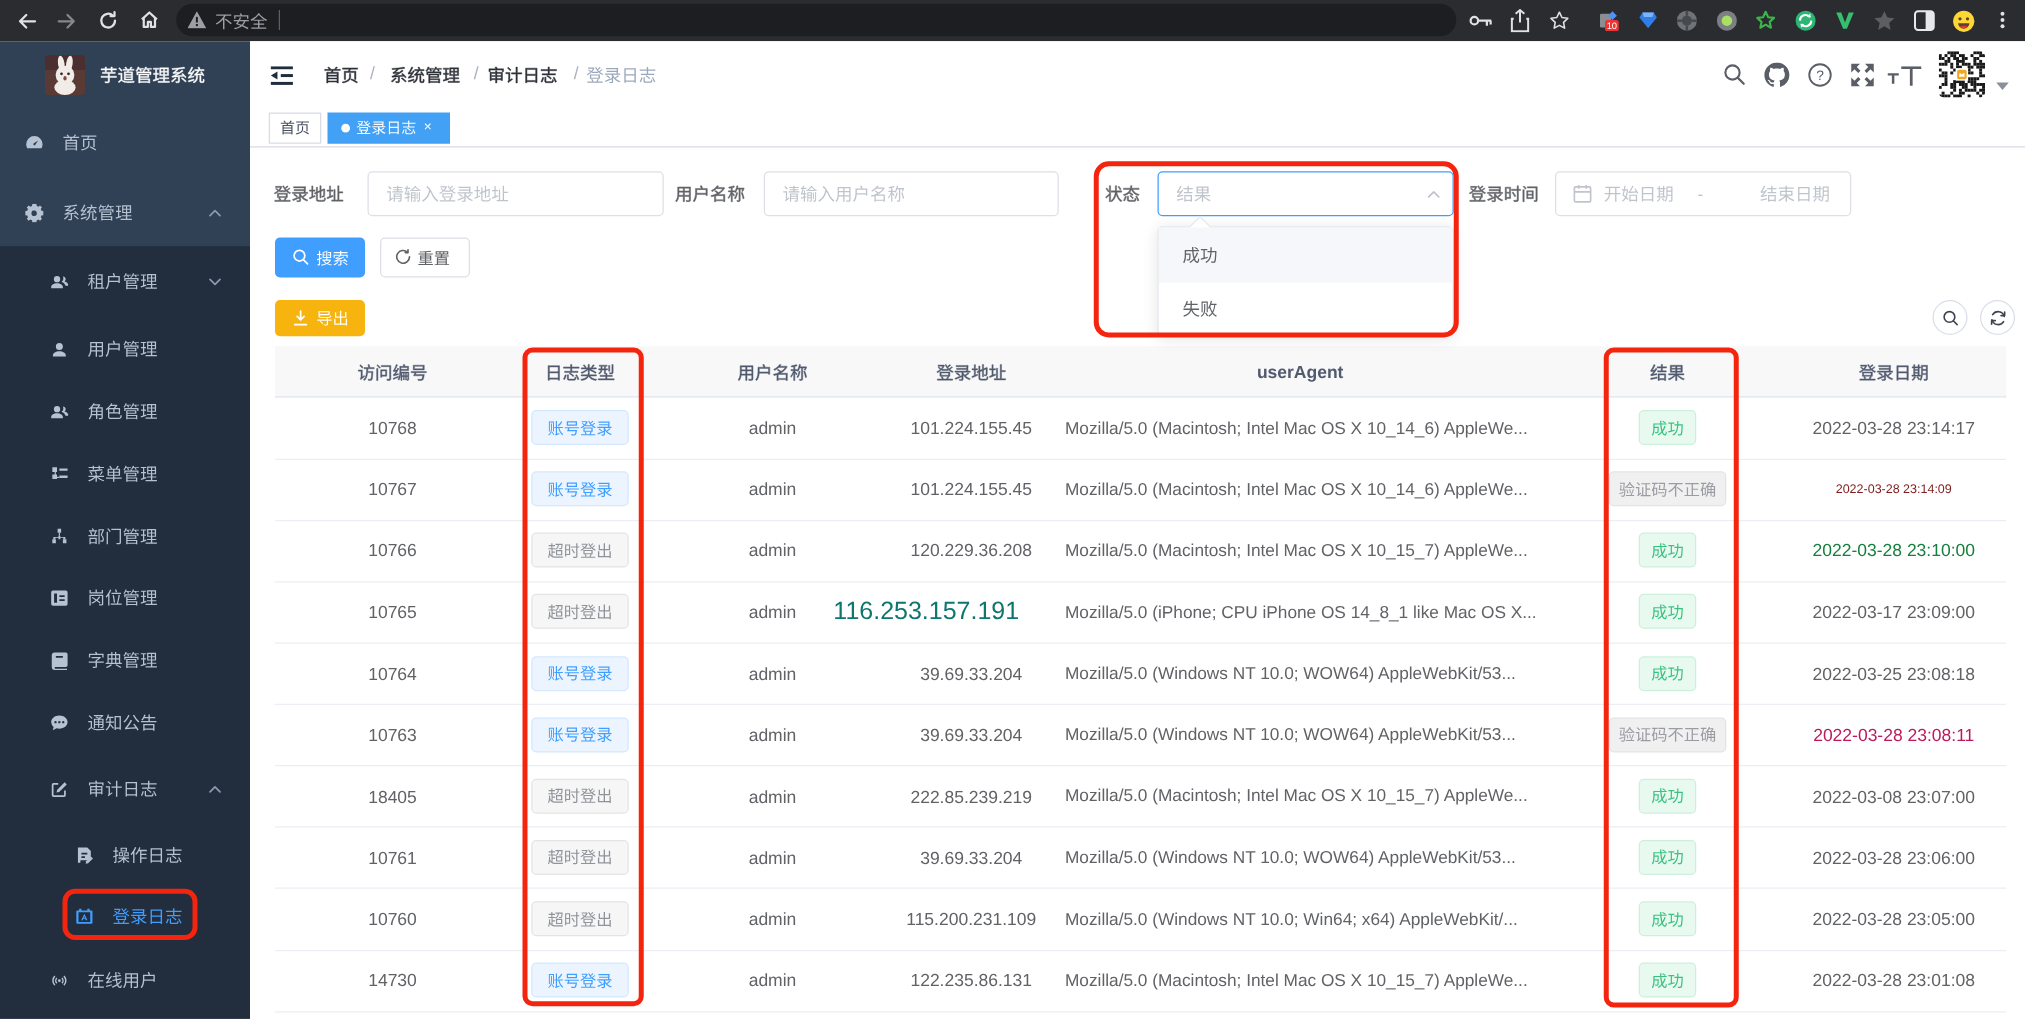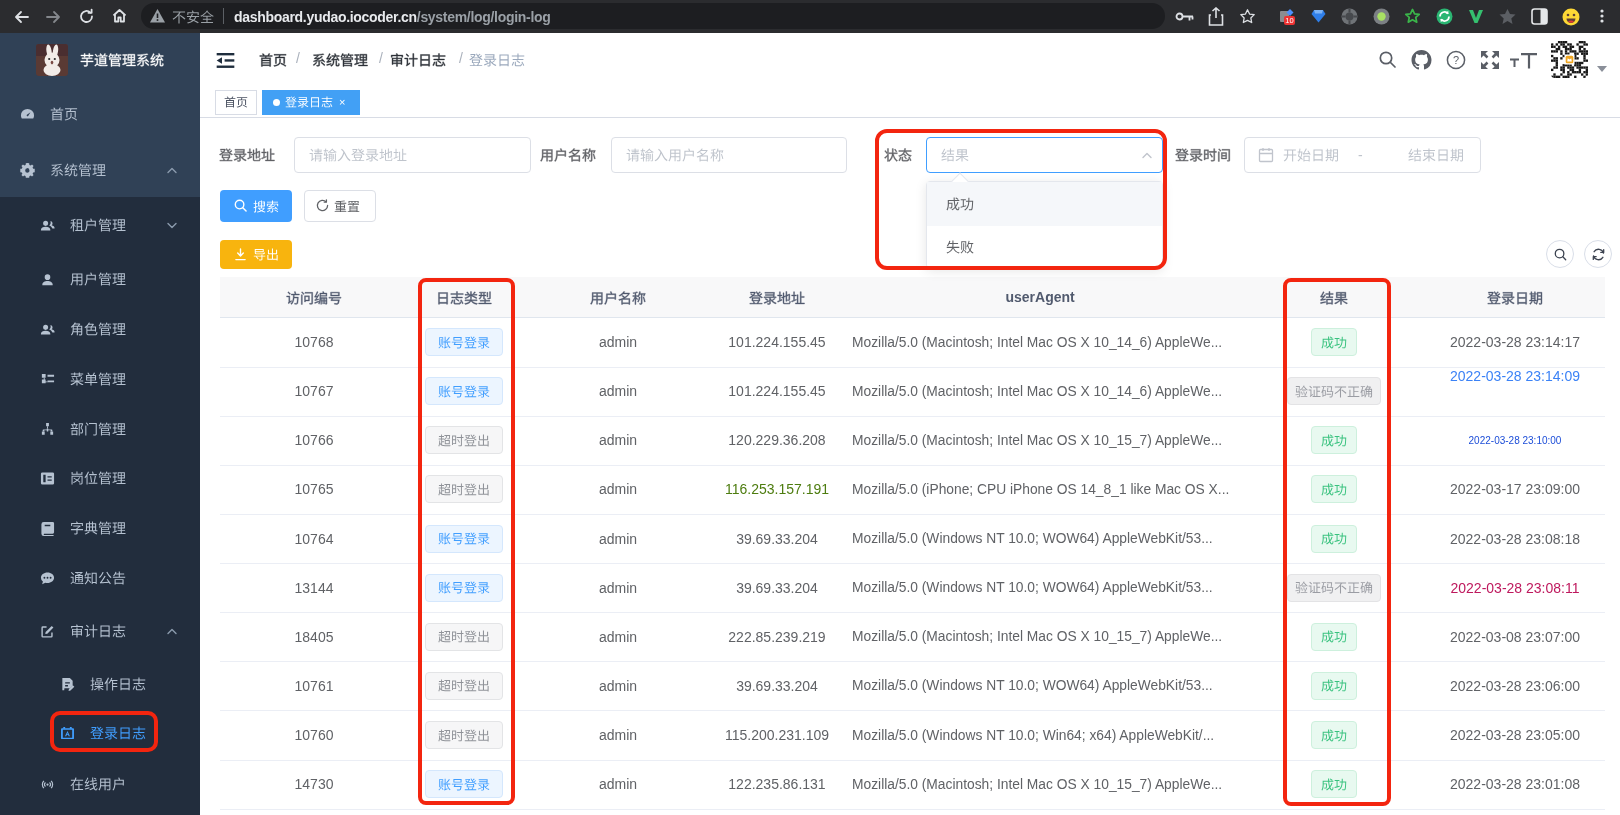--- a/index.html
+++ b/index.html
@@ -112,21 +112,20 @@
       <rect x="6.7" y="10.2" width="1.6" height="1.7" fill="#1d1e21"></rect>
     </svg>
 <div style="position:absolute;left:172px;top:9.5px;color:#9aa0a6;line-height:0;">
       <svg class="zh" width="42" height="14" viewBox="0 -880 3000 1000">
         <use href="#u4E0D" x="0"></use>
         <use href="#u5B89" x="1000"></use>
         <use href="#u5168" x="2000"></use>
       </svg>
     </div>
 <div class="abs" style="left:223px;top:8px;width:1px;height:16px;background:#5c6065"></div>
-<div class="abs flex" style="left:234px;top:0;height:33px;font-size:14px;color:#e8eaed;font-weight:bold;letter-spacing:-0.3px">dashboard.yudao.iocoder.cn<span style="color:#9aa0a6;font-weight:bold">/system/log/login-log</span></div>
 <svg class="abs" style="left:1175px;top:10px" width="19" height="13" viewBox="0 0 19 13" fill="none" stroke="#dee1e5" stroke-width="1.8">
       <circle cx="4.5" cy="6.5" r="3"></circle>
       <path d="M7.5 6.5H18M14.5 6.5v4M17.5 6.5v3"></path>
     </svg>
 <svg class="abs" style="left:1208px;top:7px" width="16" height="19" viewBox="0 0 16 19" fill="none" stroke="#dee1e5" stroke-width="1.6">
       <path d="M8 1v10M4.5 4 8 1l3.5 3"></path>
       <path d="M3 8H1.5v10h13V8H13"></path>
     </svg>
 <svg class="abs" style="left:1239px;top:8px" width="17" height="17" viewBox="0 0 24 24" fill="none" stroke="#dee1e5" stroke-width="1.8" stroke-linejoin="round">
       <path d="M12 2.5l2.9 6 6.6.9-4.8 4.6 1.2 6.5L12 17.4l-5.9 3.1 1.2-6.5L2.5 9.4l6.6-.9z"></path>
@@ -802,21 +801,21 @@
 <div style="position:absolute;left:1295px;top:384.68px;color:#9a9ca3;line-height:0;">
     <svg class="zh" width="78" height="13" viewBox="0 -880 6000 1000">
       <use href="#u9A8C" x="0"></use>
       <use href="#u8BC1" x="1000"></use>
       <use href="#u7801" x="2000"></use>
       <use href="#u4E0D" x="3000"></use>
       <use href="#u6B63" x="4000"></use>
       <use href="#u786E" x="5000"></use>
     </svg>
   </div>
-<div class="abs flex" style="left:1425px;top:351px;width:180px;height:49.12px;justify-content:center;font-size:14px;color:#3b82f6">2022-03-28 23:14:09</div>
+<div class="abs flex" style="left:1425px;top:367px;width:180px;height:49.12px;justify-content:center;font-size:10px;color:#7f1d1d">2022-03-28 23:14:09</div>
 <div class="abs" style="left:220px;top:464.86px;width:1385px;height:1px;background:#ebeef5"></div>
 <div class="abs flex" style="left:220px;top:415.74px;width:188px;height:49.12px;justify-content:center;font-size:14px;color:#606266">10766</div>
 <div class="abs" style="left:425px;top:426.3px;width:78px;height:28px;background:#f6f6f7;border:1px solid #e3e4e6;border-radius:4px"></div>
 <div style="position:absolute;left:438px;top:433.8px;color:#909399;line-height:0;">
     <svg class="zh" width="52" height="13" viewBox="0 -880 4000 1000">
       <use href="#u8D85" x="0"></use>
       <use href="#u65F6" x="1000"></use>
       <use href="#u767B" x="2000"></use>
       <use href="#u51FA" x="3000"></use>
     </svg>
@@ -824,34 +823,34 @@
 <div class="abs flex" style="left:520px;top:415.74px;width:196px;height:49.12px;justify-content:center;font-size:14px;color:#606266">admin</div>
 <div class="abs flex" style="left:716px;top:415.74px;width:122px;height:49.12px;justify-content:center;font-size:14px;color:#606266">120.229.36.208</div>
 <div class="abs flex" style="left:852px;top:415.74px;height:49.12px;font-size:13.8px;color:#606266;white-space:nowrap">Mozilla/5.0 (Macintosh; Intel Mac OS X 10_15_7) AppleWe...</div>
 <div class="abs" style="left:1311px;top:426.3px;width:46px;height:28px;background:#e8f9f0;border:1px solid #cdf0dd;border-radius:4px"></div>
 <div style="position:absolute;left:1321px;top:433.8px;color:#38c27e;line-height:0;">
     <svg class="zh" width="26" height="13" viewBox="0 -880 2000 1000">
       <use href="#u6210" x="0"></use>
       <use href="#u529F" x="1000"></use>
     </svg>
   </div>
-<div class="abs flex" style="left:1425px;top:415.74px;width:180px;height:49.12px;justify-content:center;font-size:10px;color:#1d4ed8">2022-03-28 23:10:00</div>
+<div class="abs flex" style="left:1425px;top:415.74px;width:180px;height:49.12px;justify-content:center;font-size:14px;color:#15803d">2022-03-28 23:10:00</div>
 <div class="abs" style="left:220px;top:513.98px;width:1385px;height:1px;background:#ebeef5"></div>
 <div class="abs flex" style="left:220px;top:464.86px;width:188px;height:49.12px;justify-content:center;font-size:14px;color:#606266">10765</div>
 <div class="abs" style="left:425px;top:475.42px;width:78px;height:28px;background:#f6f6f7;border:1px solid #e3e4e6;border-radius:4px"></div>
 <div style="position:absolute;left:438px;top:482.92px;color:#909399;line-height:0;">
     <svg class="zh" width="52" height="13" viewBox="0 -880 4000 1000">
       <use href="#u8D85" x="0"></use>
       <use href="#u65F6" x="1000"></use>
       <use href="#u767B" x="2000"></use>
       <use href="#u51FA" x="3000"></use>
     </svg>
   </div>
 <div class="abs flex" style="left:520px;top:464.86px;width:196px;height:49.12px;justify-content:center;font-size:14px;color:#606266">admin</div>
-<div class="abs flex" style="left:716px;top:464.86px;width:122px;height:49.12px;justify-content:center;font-size:14px;color:#4d7c0f">116.253.157.191</div>
+<div class="abs flex" style="left:680px;top:464.86px;width:122px;height:49.12px;justify-content:center;font-size:20px;color:#0f766e">116.253.157.191</div>
 <div class="abs flex" style="left:852px;top:464.86px;height:49.12px;font-size:13.8px;color:#606266;white-space:nowrap">Mozilla/5.0 (iPhone; CPU iPhone OS 14_8_1 like Mac OS X...</div>
 <div class="abs" style="left:1311px;top:475.42px;width:46px;height:28px;background:#e8f9f0;border:1px solid #cdf0dd;border-radius:4px"></div>
 <div style="position:absolute;left:1321px;top:482.92px;color:#38c27e;line-height:0;">
     <svg class="zh" width="26" height="13" viewBox="0 -880 2000 1000">
       <use href="#u6210" x="0"></use>
       <use href="#u529F" x="1000"></use>
     </svg>
   </div>
 <div class="abs flex" style="left:1425px;top:464.86px;width:180px;height:49.12px;justify-content:center;font-size:14px;color:#606266">2022-03-17 23:09:00</div>
 <div class="abs" style="left:220px;top:563.1px;width:1385px;height:1px;background:#ebeef5"></div>
@@ -868,23 +867,23 @@
 <div class="abs flex" style="left:520px;top:513.98px;width:196px;height:49.12px;justify-content:center;font-size:14px;color:#606266">admin</div>
 <div class="abs flex" style="left:716px;top:513.98px;width:122px;height:49.12px;justify-content:center;font-size:14px;color:#606266">39.69.33.204</div>
 <div class="abs flex" style="left:852px;top:513.98px;height:49.12px;font-size:13.8px;color:#606266;white-space:nowrap">Mozilla/5.0 (Windows NT 10.0; WOW64) AppleWebKit/53...</div>
 <div class="abs" style="left:1311px;top:524.54px;width:46px;height:28px;background:#e8f9f0;border:1px solid #cdf0dd;border-radius:4px"></div>
 <div style="position:absolute;left:1321px;top:532.04px;color:#38c27e;line-height:0;">
     <svg class="zh" width="26" height="13" viewBox="0 -880 2000 1000">
       <use href="#u6210" x="0"></use>
       <use href="#u529F" x="1000"></use>
     </svg>
   </div>
-<div class="abs flex" style="left:1425px;top:513.98px;width:180px;height:49.12px;justify-content:center;font-size:14px;color:#606266">2022-03-28 23:08:18</div>
+<div class="abs flex" style="left:1425px;top:513.98px;width:180px;height:49.12px;justify-content:center;font-size:14px;color:#606266">2022-03-25 23:08:18</div>
 <div class="abs" style="left:220px;top:612.22px;width:1385px;height:1px;background:#ebeef5"></div>
-<div class="abs flex" style="left:220px;top:563.1px;width:188px;height:49.12px;justify-content:center;font-size:14px;color:#606266">13144</div>
+<div class="abs flex" style="left:220px;top:563.1px;width:188px;height:49.12px;justify-content:center;font-size:14px;color:#606266">10763</div>
 <div class="abs" style="left:425px;top:573.66px;width:78px;height:28px;background:#ecf5ff;border:1px solid #d4e7fd;border-radius:4px"></div>
 <div style="position:absolute;left:438px;top:581.16px;color:#409eff;line-height:0;">
     <svg class="zh" width="52" height="13" viewBox="0 -880 4000 1000">
       <use href="#u8D26" x="0"></use>
       <use href="#u53F7" x="1000"></use>
       <use href="#u767B" x="2000"></use>
       <use href="#u5F55" x="3000"></use>
     </svg>
   </div>
 <div class="abs flex" style="left:520px;top:563.1px;width:196px;height:49.12px;justify-content:center;font-size:14px;color:#606266">admin</div>

